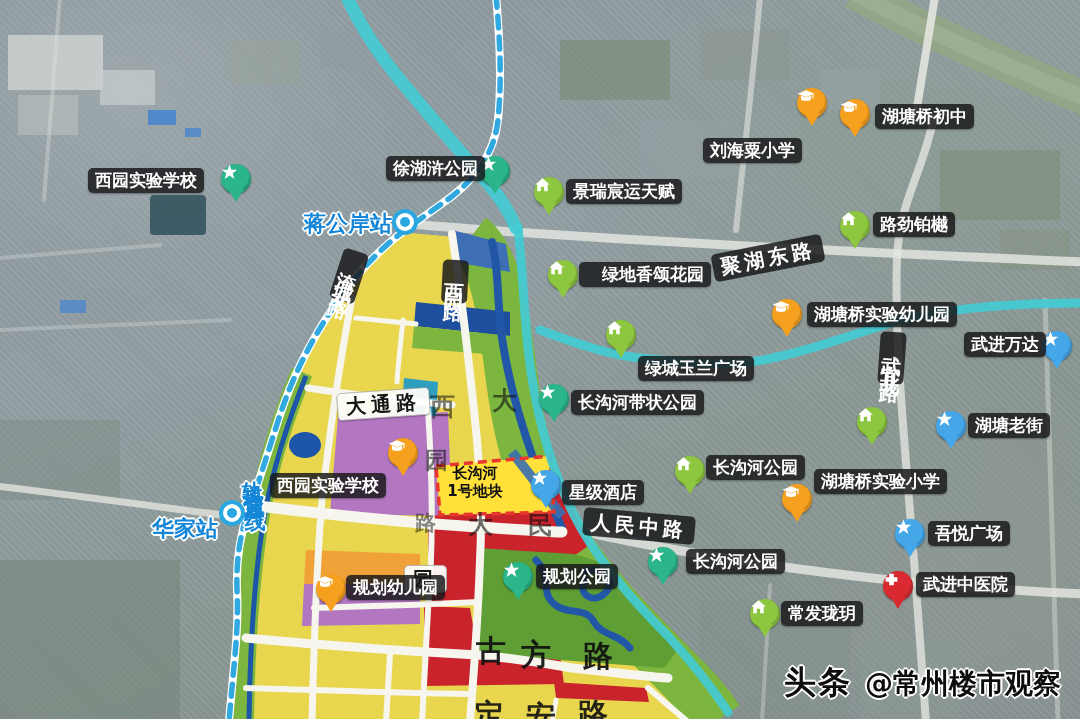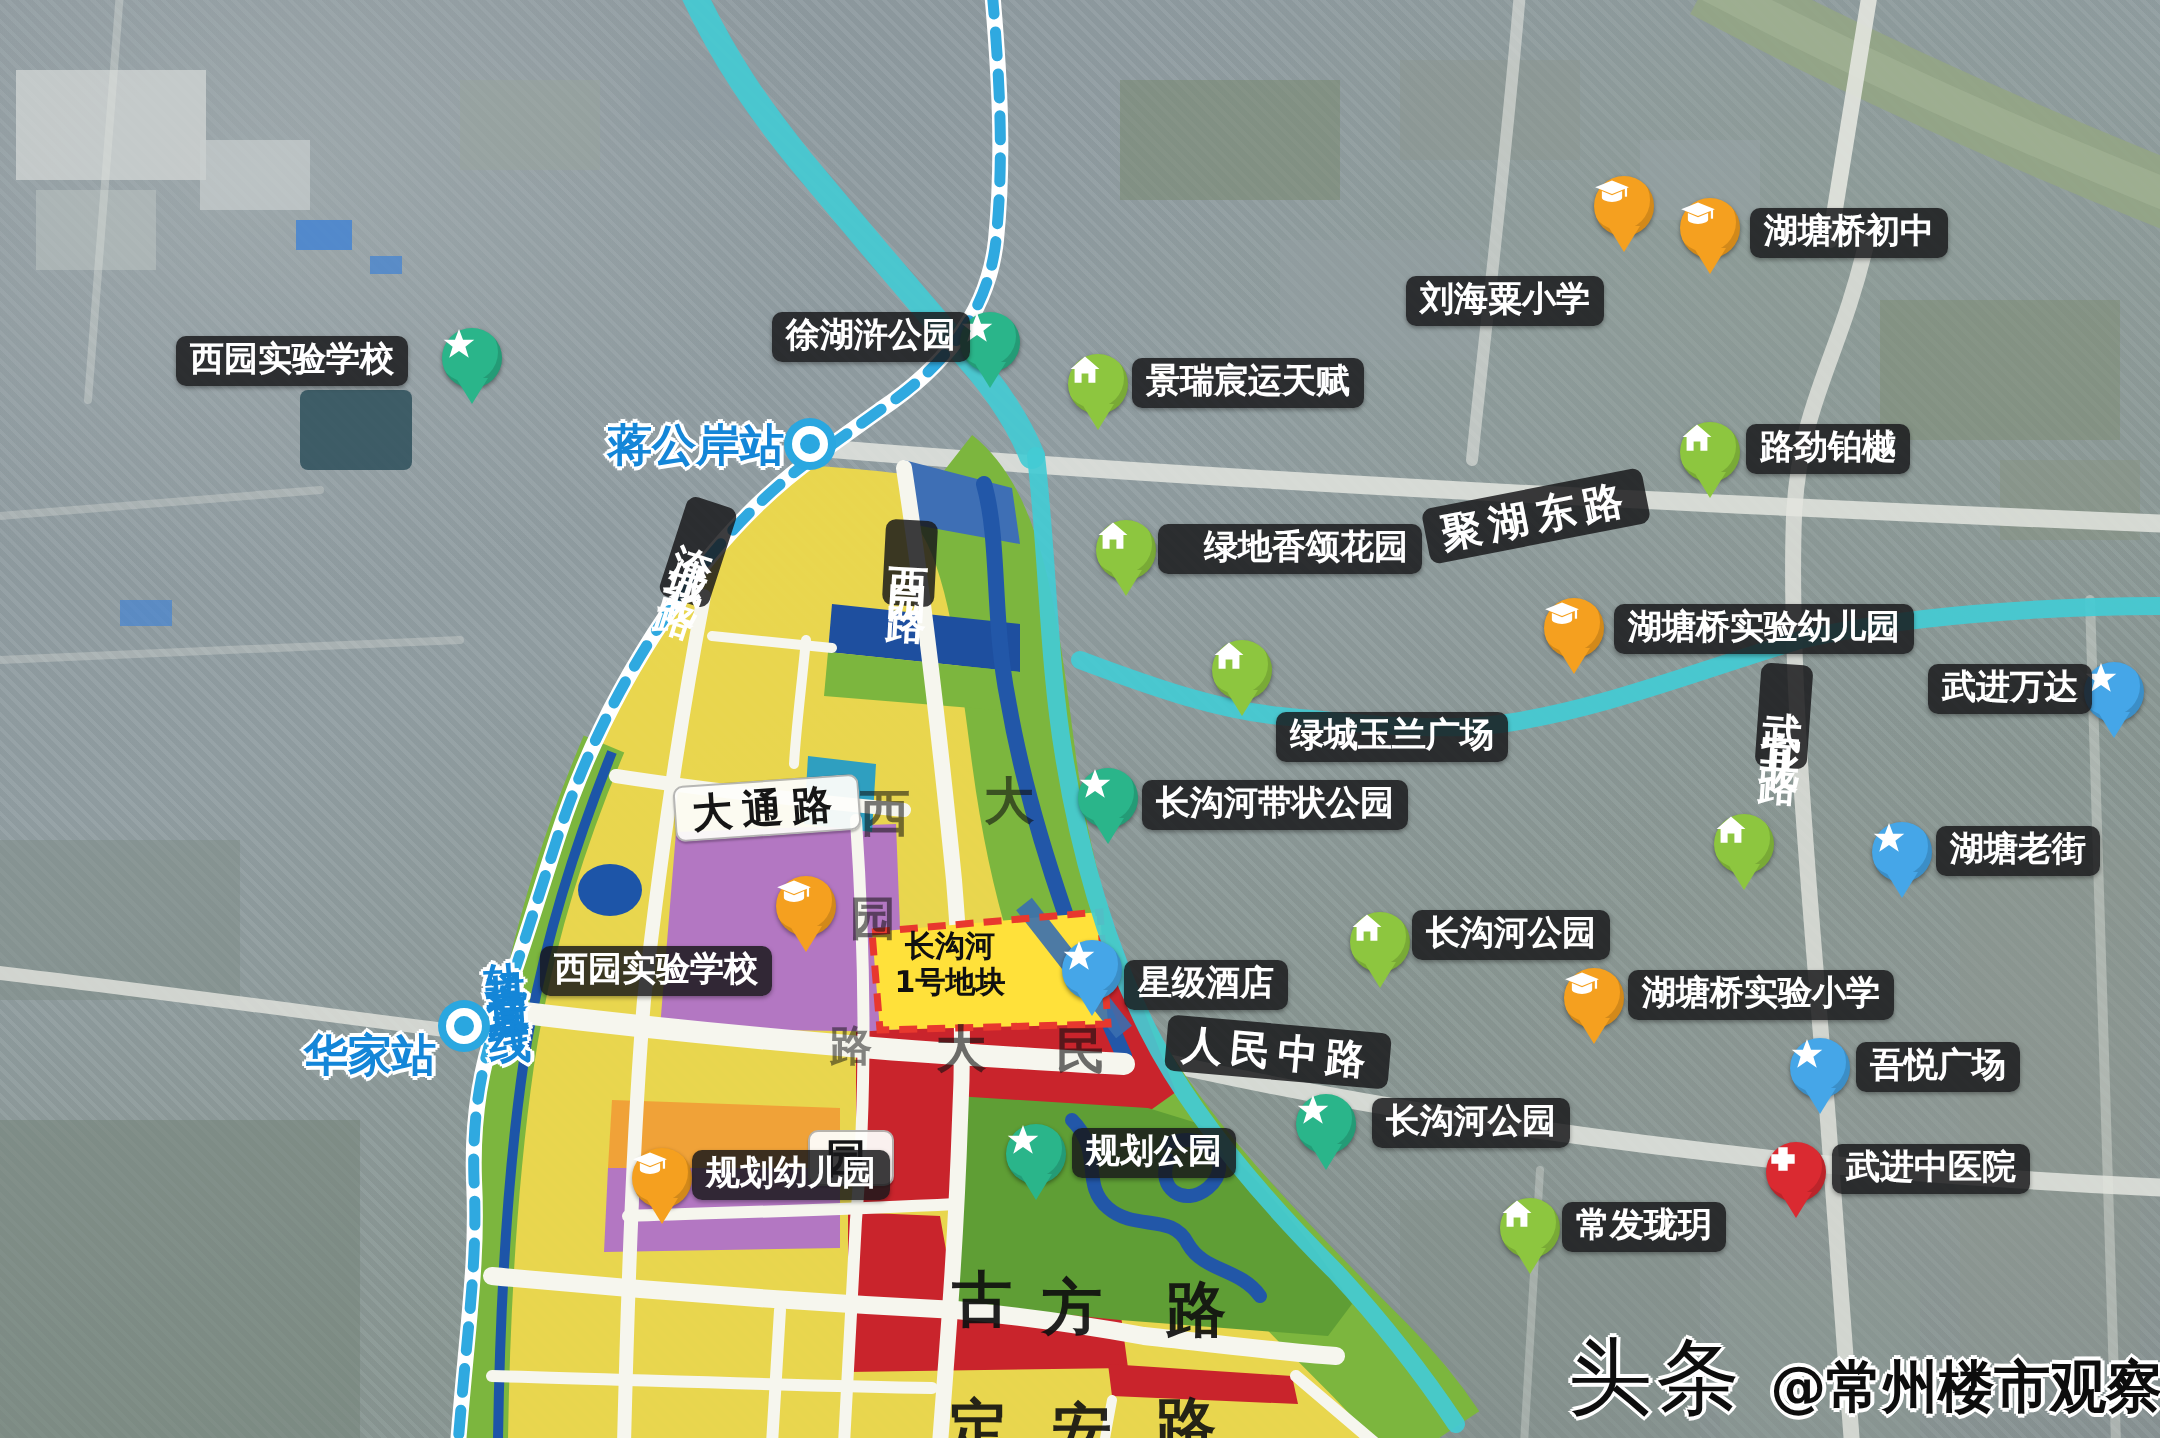--- a/index.html
+++ b/index.html
@@ -32,21 +32,21 @@
   .street-char{position:absolute;color:#101010;font-weight:700;line-height:1;z-index:20;}
   .blue-name{position:absolute;color:#1486d8;font-weight:800;line-height:1;z-index:26;white-space:nowrap;
     text-shadow:-2px 0 #fff,2px 0 #fff,0 -2px #fff,0 2px #fff,-1px -1px #fff,1px 1px #fff,1px -1px #fff,-1px 1px #fff;}
   .blue-name.vert{writing-mode:vertical-rl;text-orientation:upright;letter-spacing:5px;}
   .station-dot{position:absolute;width:10px;height:10px;border-radius:50%;background:#2aa7e0;
     border:4px solid #fff;box-shadow:0 0 0 4px #2aa7e0,0 1px 3px rgba(0,0,0,.35);z-index:27;}
   #parcel-label{position:absolute;left:434px;top:464px;width:82px;text-align:center;z-index:22;
     color:#101010;font-weight:800;font-size:15px;line-height:18px;}
   #watermark{position:absolute;left:784px;top:661px;z-index:40;white-space:nowrap;color:#0d0d0d;
     text-shadow:-2px 0 #fff,2px 0 #fff,0 -2px #fff,0 2px #fff,-1px -1px #fff,1px 1px #fff,1px -1px #fff,-1px 1px #fff;}
-  #watermark .brand{font-size:42px;font-weight:400;letter-spacing:2px;}
+  #watermark .brand{font-size:32px;font-weight:700;letter-spacing:2px;}
   #watermark .handle{font-size:28px;font-weight:800;margin-left:8px;}
 </style>
 </head>
 <body>
 
 <div id="map">
   <svg width="1080" height="719" viewBox="0 0 1080 719">
 
     <g>
       <rect x="8" y="35" width="95" height="55" fill="#d3d7d6" opacity=".75"></rect>
@@ -252,21 +252,21 @@
         <path d="M3.5 6.7v3c0 1 2 1.8 4.5 1.8s4.5-.8 4.5-1.8v-3L8 8.5z"></path>
         <rect x="13.7" y="5.2" width="1" height="4"></rect>
       </svg>
     </div>
     <div class="poi-badge" style="left: 562px; top: 480px;">星级酒店</div>
     <div class="pin" style="left: 531px; top: 470px; --c: #45a6e8;">
       <svg width="17" height="17" viewBox="0 0 16 16" fill="#fff">
         <path d="M8 .5l1.9 5h5.3l-4.2 3.3 1.6 5.2L8 10.8 3.4 14l1.6-5.2L.8 5.5h5.3z"></path>
       </svg>
     </div>
-    <div class="poi-badge" style="left: 814px; top: 485px;">湖塘桥实验小学</div>
+    <div class="poi-badge" style="left: 814px; top: 469px;">湖塘桥实验小学</div>
     <div class="pin" style="left: 782px; top: 484px; --c: #f5a01f;">
       <svg width="18" height="18" viewBox="0 0 16 16" fill="#fff">
         <path d="M8 2L15.5 5 8 8 .5 5z"></path>
         <path d="M3.5 6.7v3c0 1 2 1.8 4.5 1.8s4.5-.8 4.5-1.8v-3L8 8.5z"></path>
         <rect x="13.7" y="5.2" width="1" height="4"></rect>
       </svg>
     </div>
     <div class="poi-badge" style="left: 928px; top: 521px;">吾悦广场</div>
     <div class="pin" style="left: 895px; top: 519px; --c: #45a6e8;">
       <svg width="17" height="17" viewBox="0 0 16 16" fill="#fff">

